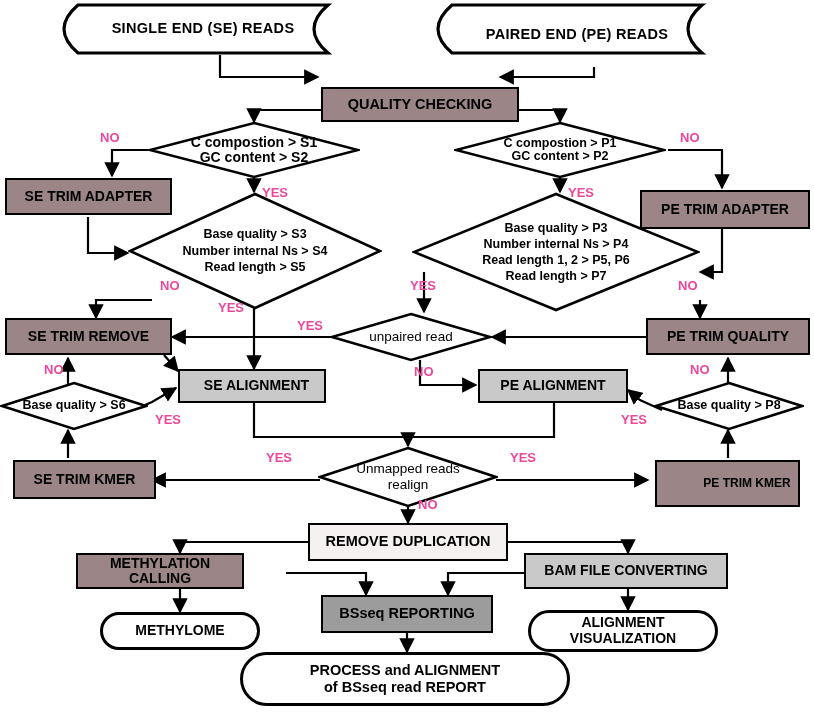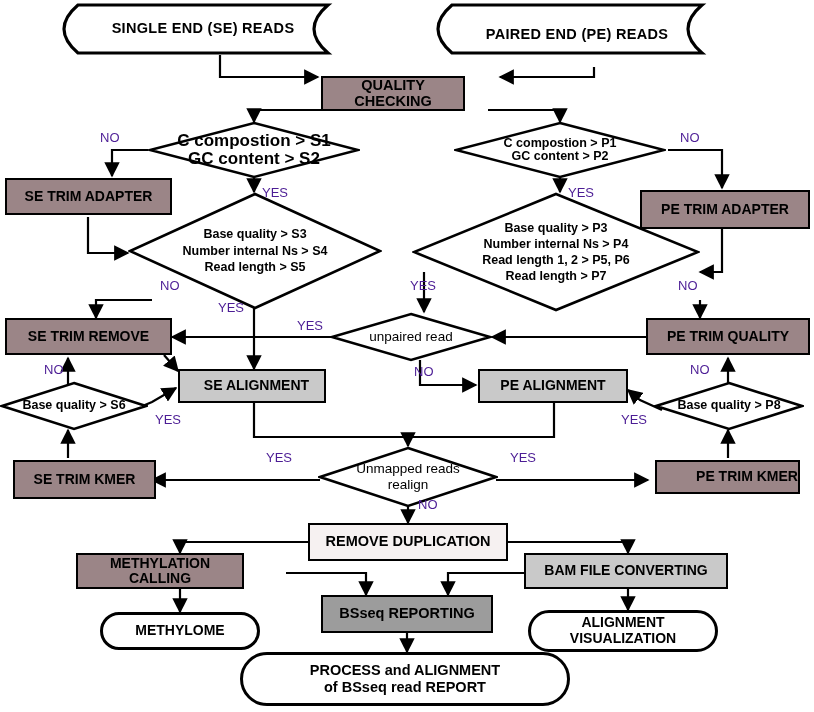--- a/index.html
+++ b/index.html
@@ -14,21 +14,21 @@
   .lgray{background:#c9c9c9;}
   .mgray{background:#9c9c9c;}
   .white-ish{background:#f6f1f1;}
   .stadium{background:#ffffff;border:3px solid #000;border-radius:999px;}
   .tape{background:#ffffff;}
   .tape svg{position:absolute;left:0;top:0;}
   .tape .tlabel{position:relative;z-index:2;width:100%;}
   .diamond{background:transparent;border:none;}
   .diamond .dlabel{position:relative;z-index:3;}
   .diamond svg{position:absolute;left:0;top:0;z-index:1;}
-  .edgelabel{position:absolute;color:#4c1d95;font-weight:normal;z-index:6;
+  .edgelabel{position:absolute;color:#ec4899;font-weight:bold;z-index:6;
              background:transparent;white-space:nowrap;}
   .norm{font-weight:normal;}
 </style>
 </head>
 <body>
 
 <div id="stage">
 
   <svg id="svg-layer" viewBox="0 0 814 712" xmlns="http://www.w3.org/2000/svg">
     <defs>
@@ -119,29 +119,29 @@
     <span class="tlabel" style="font-size:14.5px;letter-spacing:.3px;">SINGLE END (SE) READS</span>
   </div>
 
   <div class="node tape" style="left:412px;top:3px;width:330px;height:64px;">
     <svg width="330" height="52" viewBox="0 0 330 52" xmlns="http://www.w3.org/2000/svg">
       <path d="M 40 2 L 290 2 Q 262 26 290 50 L 40 50 Q 12 26 40 2 Z" fill="#ffffff" stroke="#000" stroke-width="3.2"></path>
     </svg>
     <span class="tlabel" style="font-size:14.5px;letter-spacing:.3px;">PAIRED END (PE) READS</span>
   </div>
 
-  <div class="node rect mauve" style="left:321px;top:76px;width:144px;height:35px;font-size:14.5px;">
+  <div class="node rect mauve" style="left:321px;top:87px;width:198px;height:35px;font-size:14.5px;">
     <span>QUALITY CHECKING</span>
   </div>
 
   <div class="node diamond" style="left:148px;top:121px;width:212px;height:58px;">
     <svg width="212" height="58" viewBox="0 0 212 58" xmlns="http://www.w3.org/2000/svg">
       <path d="M 106 2 L 210 29 L 106 56 L 2 29 Z" fill="#ffffff" stroke="#000" stroke-width="2.6"></path>
     </svg>
-    <div class="dlabel" style="font-size:17px;">
+    <div class="dlabel" style="font-size:14px;">
       <div>C compostion &gt; S1</div>
       <div>GC content &gt; S2</div>
     </div>
   </div>
 
   <div class="node diamond" style="left:454px;top:121px;width:212px;height:58px;">
     <svg width="212" height="58" viewBox="0 0 212 58" xmlns="http://www.w3.org/2000/svg">
       <path d="M 106 2 L 210 29 L 106 56 L 2 29 Z" fill="#ffffff" stroke="#000" stroke-width="2.6"></path>
     </svg>
     <div class="dlabel" style="font-size:12.5px;">
@@ -210,21 +210,21 @@
   <div class="node diamond" style="left:654px;top:381px;width:150px;height:50px;">
     <svg width="150" height="50" viewBox="0 0 150 50" xmlns="http://www.w3.org/2000/svg">
       <path d="M 75 2 L 148 25 L 75 48 L 2 25 Z" fill="#ffffff" stroke="#000" stroke-width="2.6"></path>
     </svg>
     <div class="dlabel" style="font-size:12.5px;">Base quality &gt; P8</div>
   </div>
 
   <div class="node rect mauve" style="left:13px;top:460px;width:143px;height:39px;font-size:14px;">
     <span>SE TRIM KMER</span>
   </div>
-  <div class="node rect mauve" style="left:655px;top:460px;width:145px;height:34px;font-size:14px;padding-left:39px;">
+  <div class="node rect mauve" style="left:655px;top:460px;width:145px;height:47px;font-size:12px;padding-left:39px;">
     <span>PE TRIM KMER</span>
   </div>
 
   <div class="node diamond" style="left:318px;top:446px;width:180px;height:62px;">
     <svg width="180" height="62" viewBox="0 0 180 62" xmlns="http://www.w3.org/2000/svg">
       <path d="M 90 2 L 178 31 L 90 60 L 2 31 Z" fill="#ffffff" stroke="#000" stroke-width="2.6"></path>
     </svg>
     <div class="dlabel norm" style="font-size:13.5px;line-height:1.15;">
       <div>Unmapped reads</div>
       <div>realign</div>

